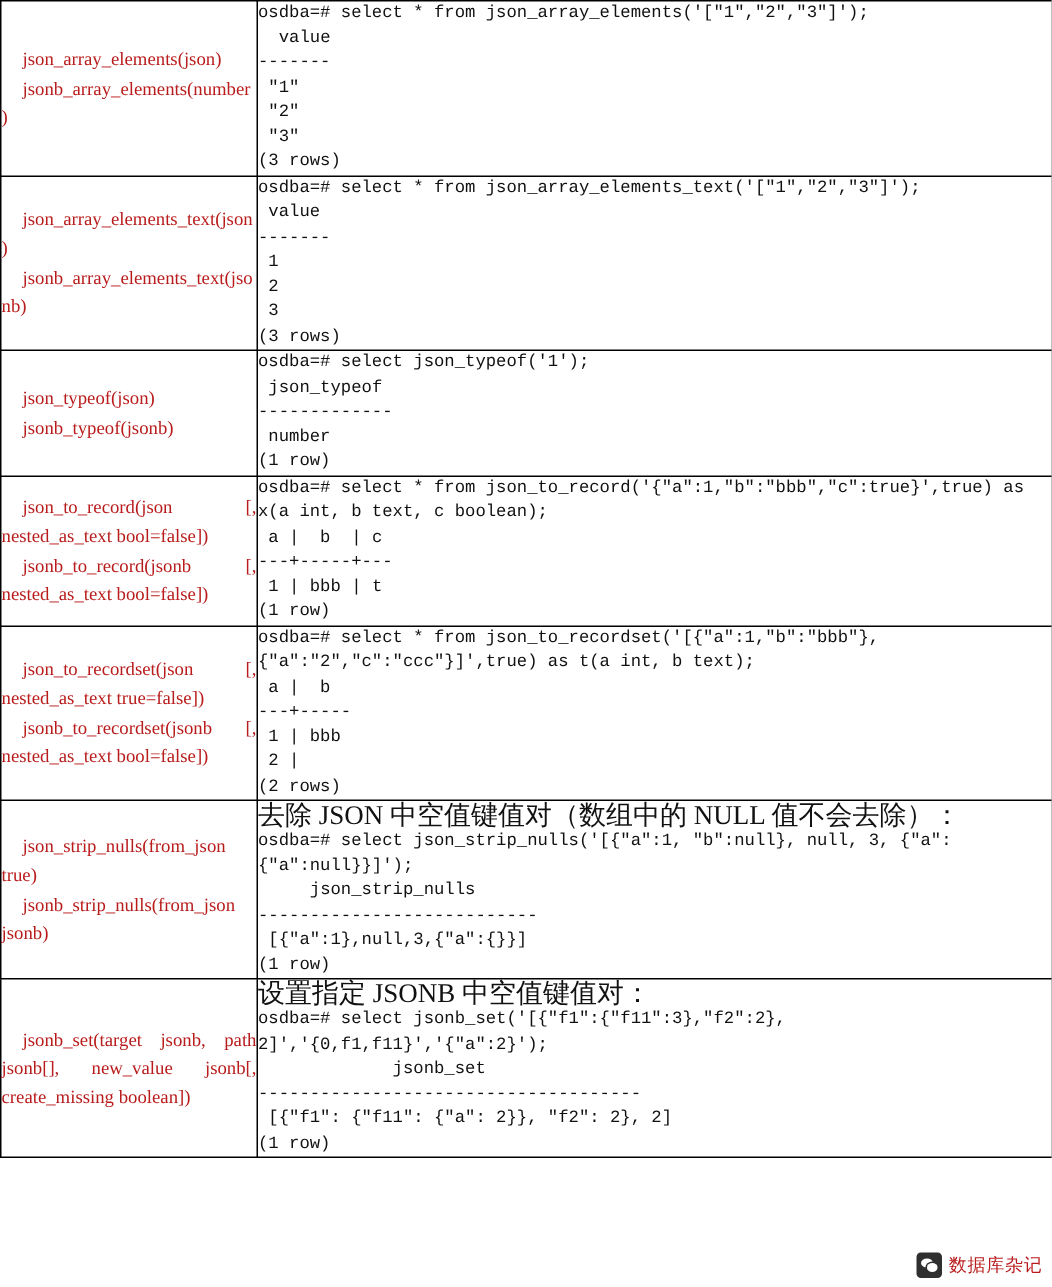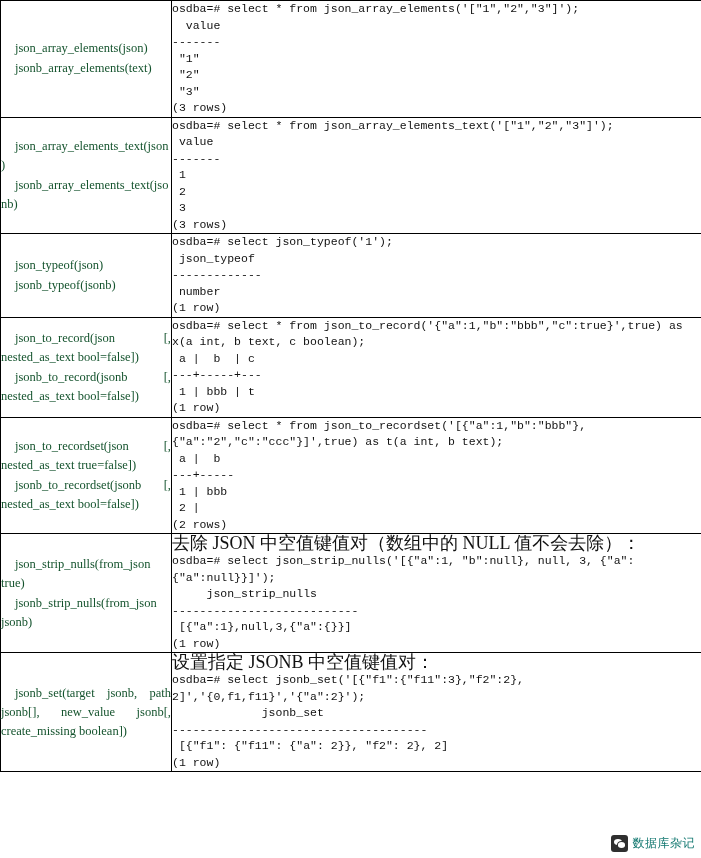--- a/index.html
+++ b/index.html
@@ -39,21 +39,21 @@
     width: 529px;
     padding: 3px 4px 5px 6px;
     margin-top: 32px;
   }
   .fname {
     font-family: "Liberation Serif", serif;
     font-size: 12.5px;
     line-height: 19px;
     text-indent: 14px;
     margin: 0;
-    color: #14532d;
+    color: #b91c1c;
     word-break: break-word;
   }
   .fname.second {
     margin-top: 1px;
   }
   .example {
     font-family: "Liberation Mono", monospace;
     font-size: 11.5px;
     line-height: 16.5px;
     white-space: pre-wrap;
@@ -107,36 +107,36 @@
     top: 7px;
     width: 7px;
     height: 5.5px;
     border-radius: 50%;
     background: #ffffff;
     box-shadow: 0 0 0 1px #2f2f2f;
   }
   .badge .badge-text {
     font-family: Liberation Mono, monospace;
     font-size: 12px;
-    color: #0f766e;
+    color: #b91c1c;
     letter-spacing: 0.5px;
   }
 </style>
 </head>
 <body>
 
 <div class="doc">
 
   <table class="fn-table">
     <tbody>
 
       <tr>
         <td class="col-name mid">
           <p class="fname">json_array_elements(json)</p>
-          <p class="fname second">jsonb_array_elements(text)</p>
+          <p class="fname second">jsonb_array_elements(number)</p>
         </td>
         <td class="col-example">
           <pre class="example">osdba=# select * from json_array_elements('["1","2","3"]');
   value
 -------
  "1"
  "2"
  "3"
 (3 rows)</pre>
         </td>

